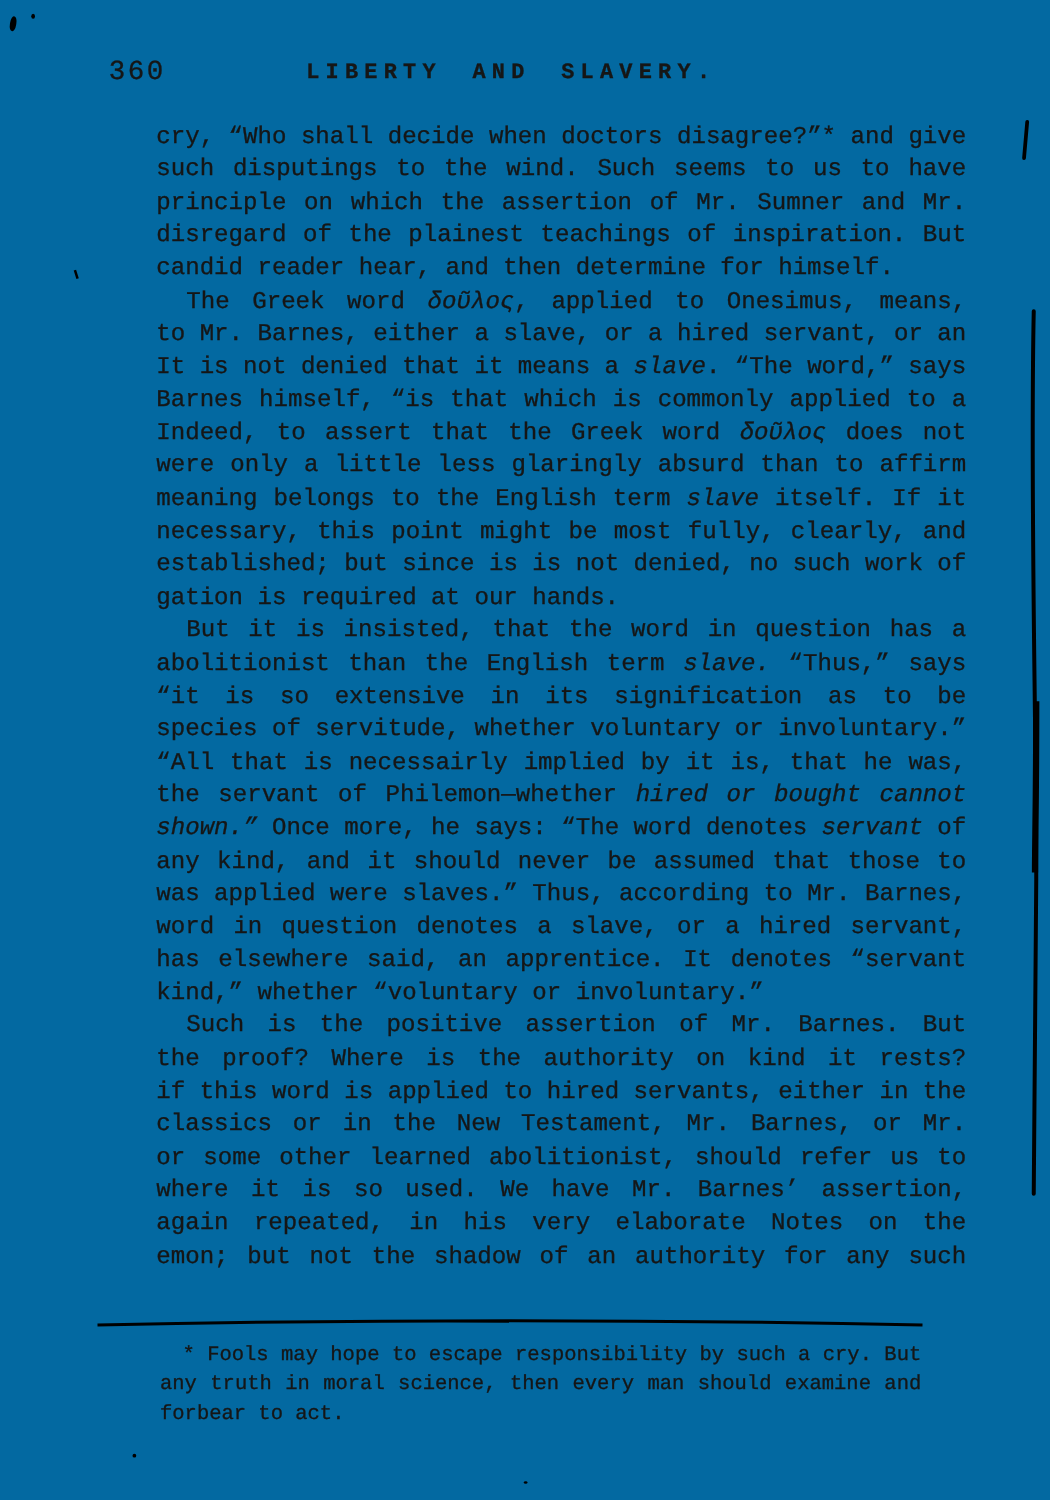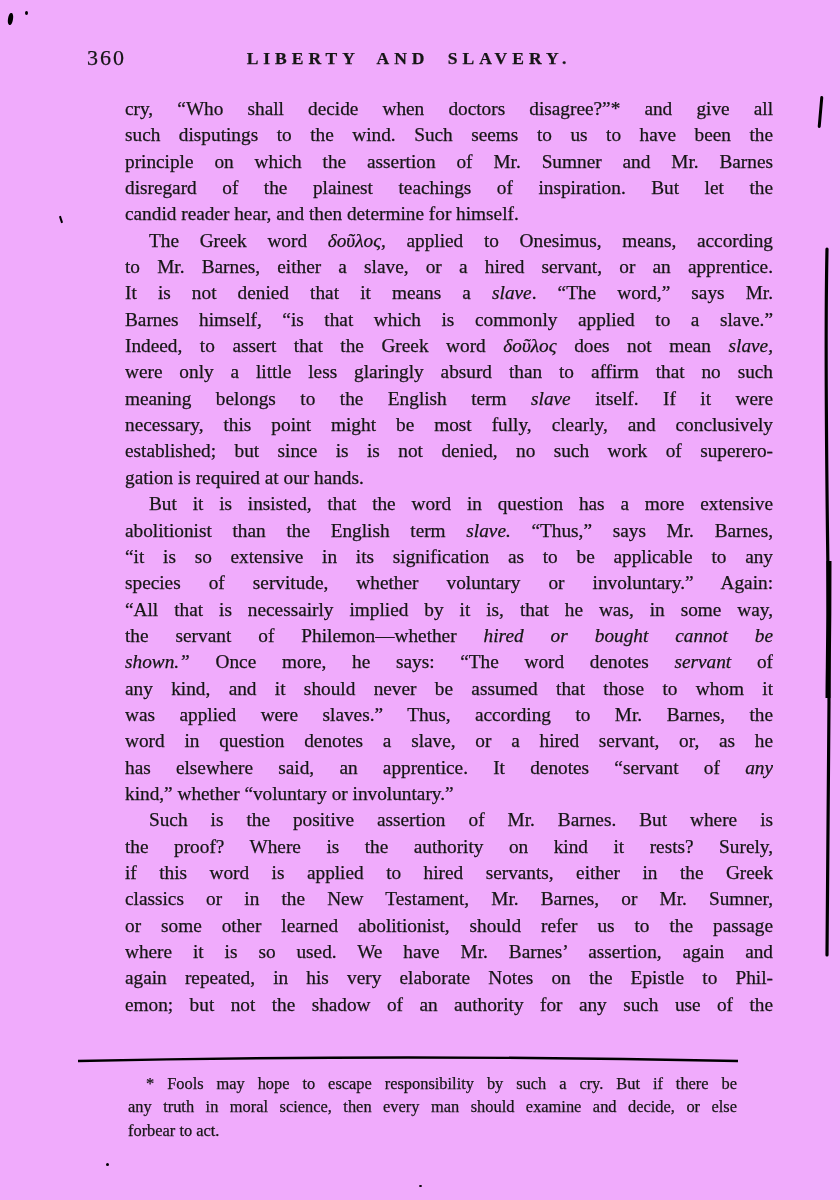--- a/index.html
+++ b/index.html
@@ -1,19 +1,19 @@
 <!DOCTYPE html>
 <html><head>
 <meta charset="utf-8">
 <style>
   html,body { margin:0; padding:0; }
   .page {
     position:relative; width:840px; height:1200px;
-    background:#f0abfc; overflow:hidden;
-    font-family:Liberation Serif, serif;
+    background:#0369a1; overflow:hidden;
+    font-family:Liberation Mono, monospace;
     color:#161616;
     -webkit-text-stroke:0.25px #161616;
   }
   .header { position:absolute; top:44px; left:85px; width:648px; height:32px; }
   .page-num { position:absolute; left:2px; top:1px; font-size:22px; letter-spacing:2px; }
   .title { text-align:center; font-size:17.5px; font-weight:bold; letter-spacing:5px; word-spacing:9px; padding-top:4px; }
   .body { position:absolute; top:96px; left:85px; width:648px; font-size:19.3px; line-height:26.35px;margin-left:40px; }
   .line { text-align:justify; text-align-last:justify; height:26.35px; overflow:hidden; }
   .line.nj { text-align-last:left; }
   .line.ind { text-indent:24px; }

